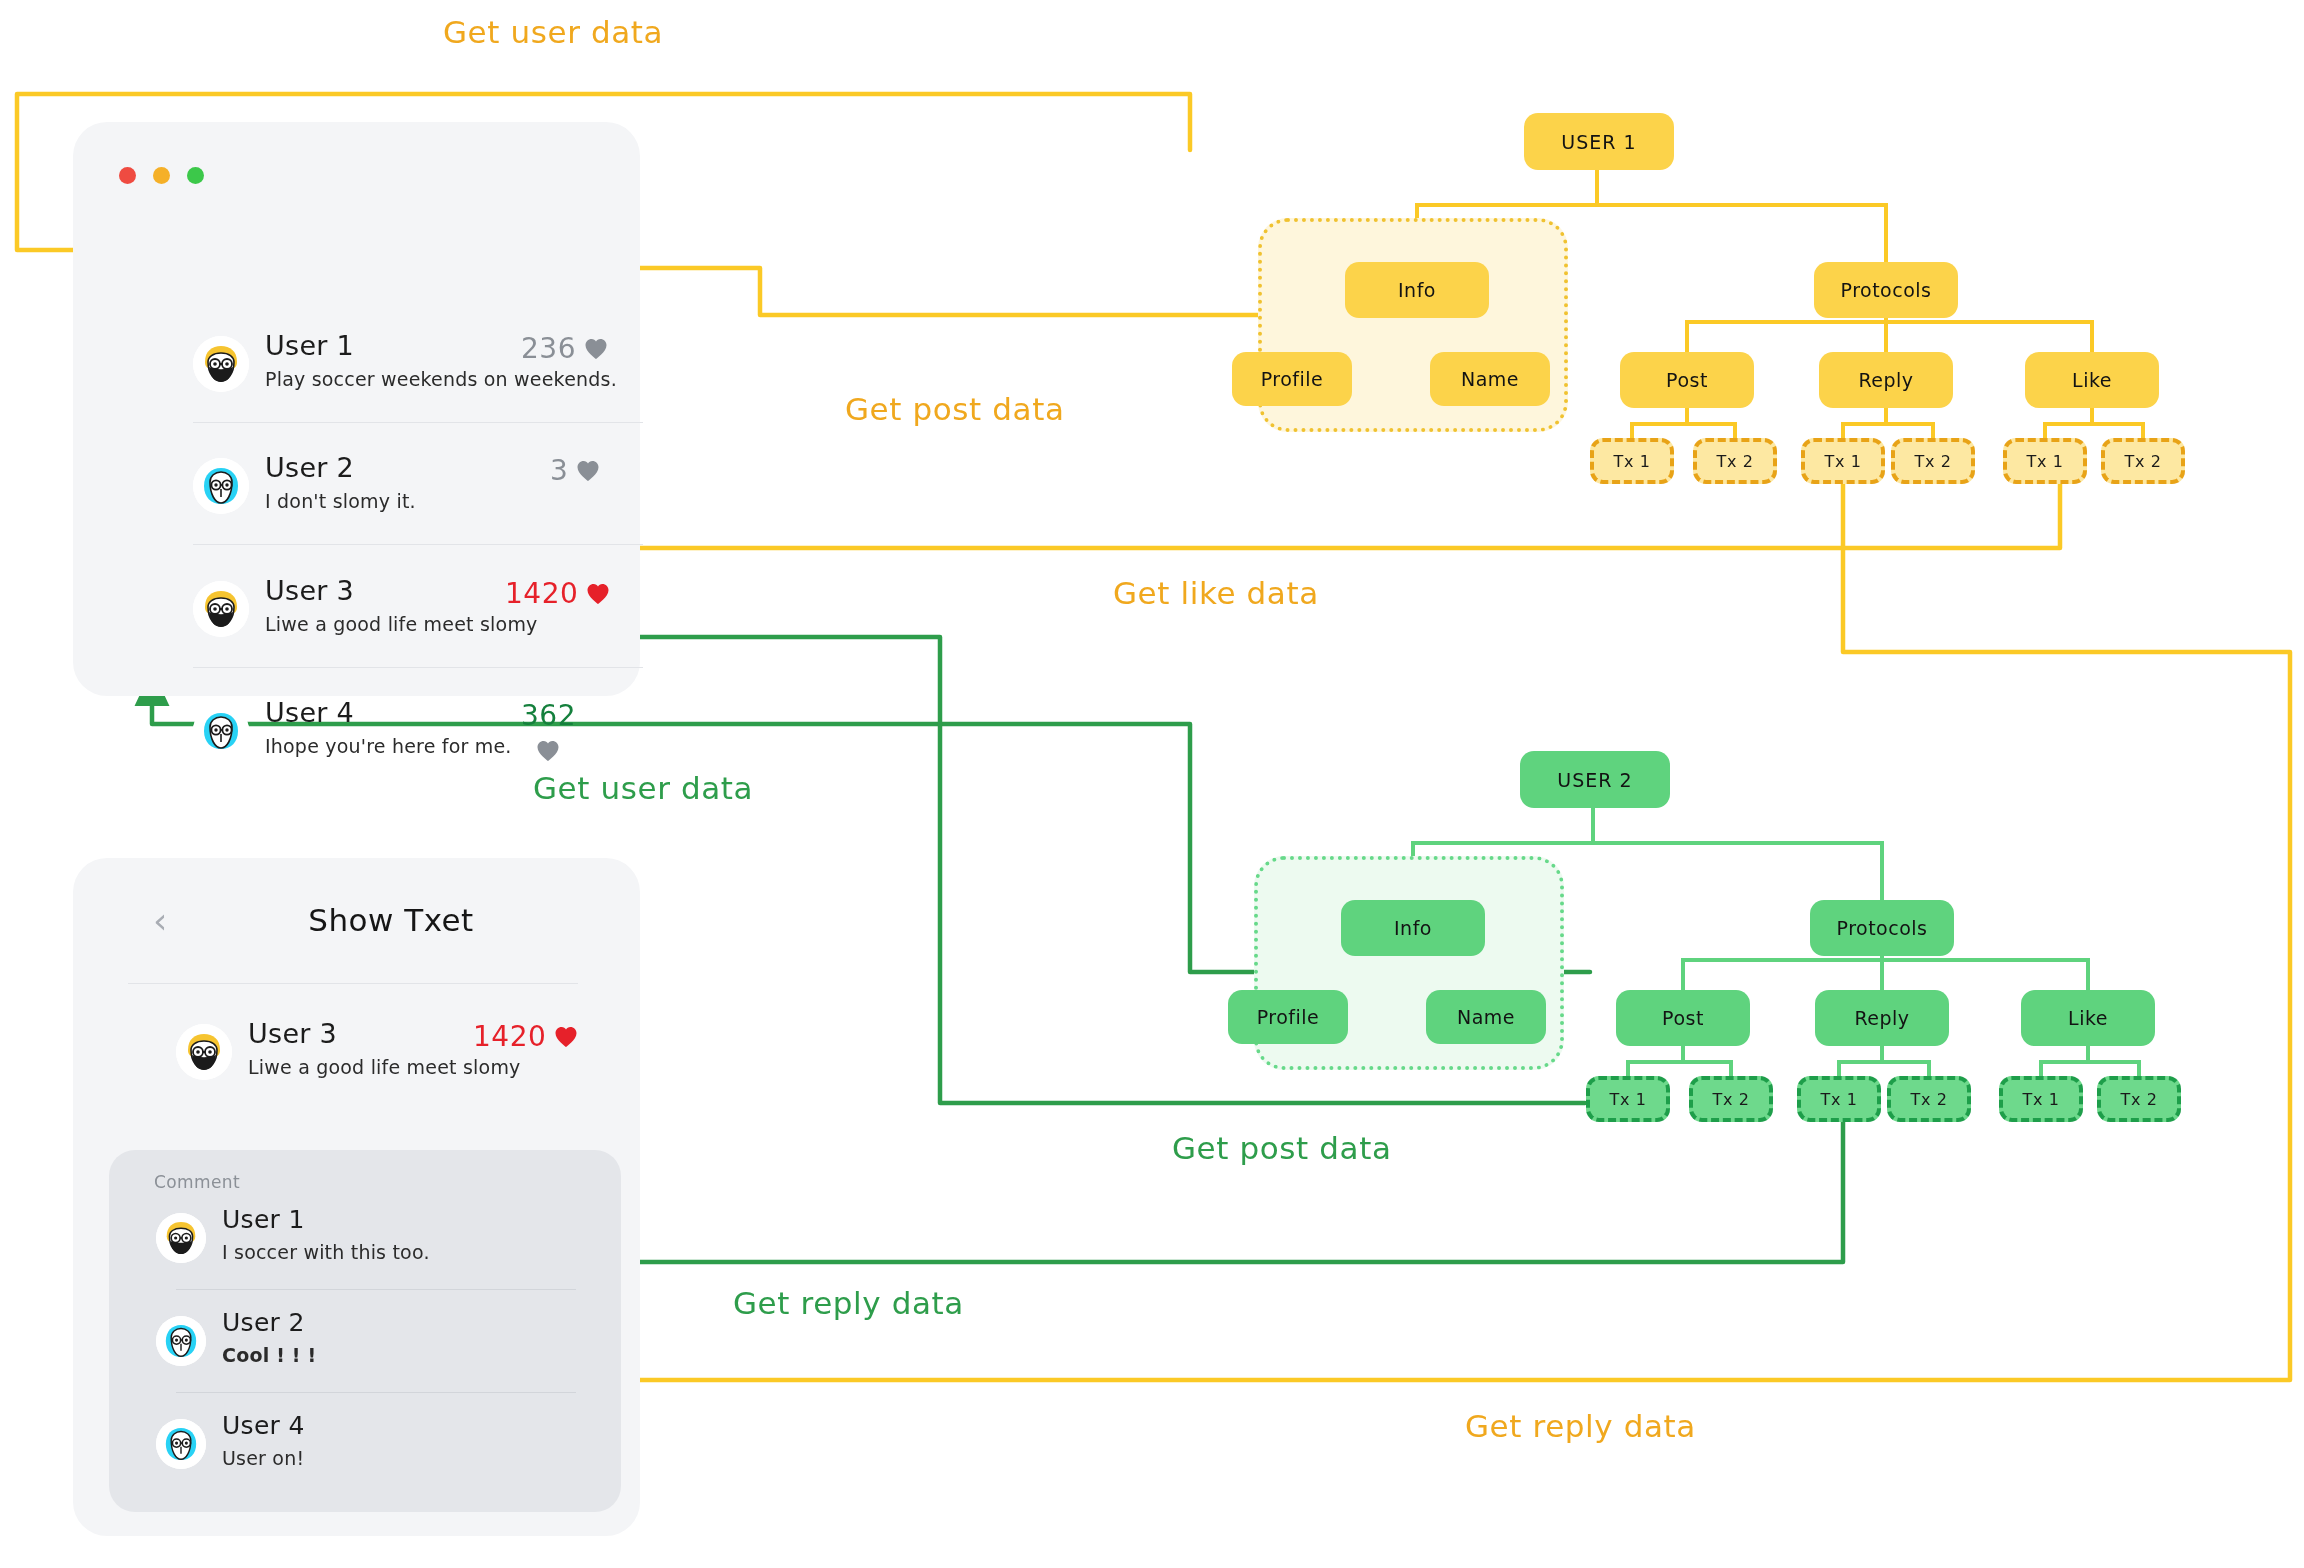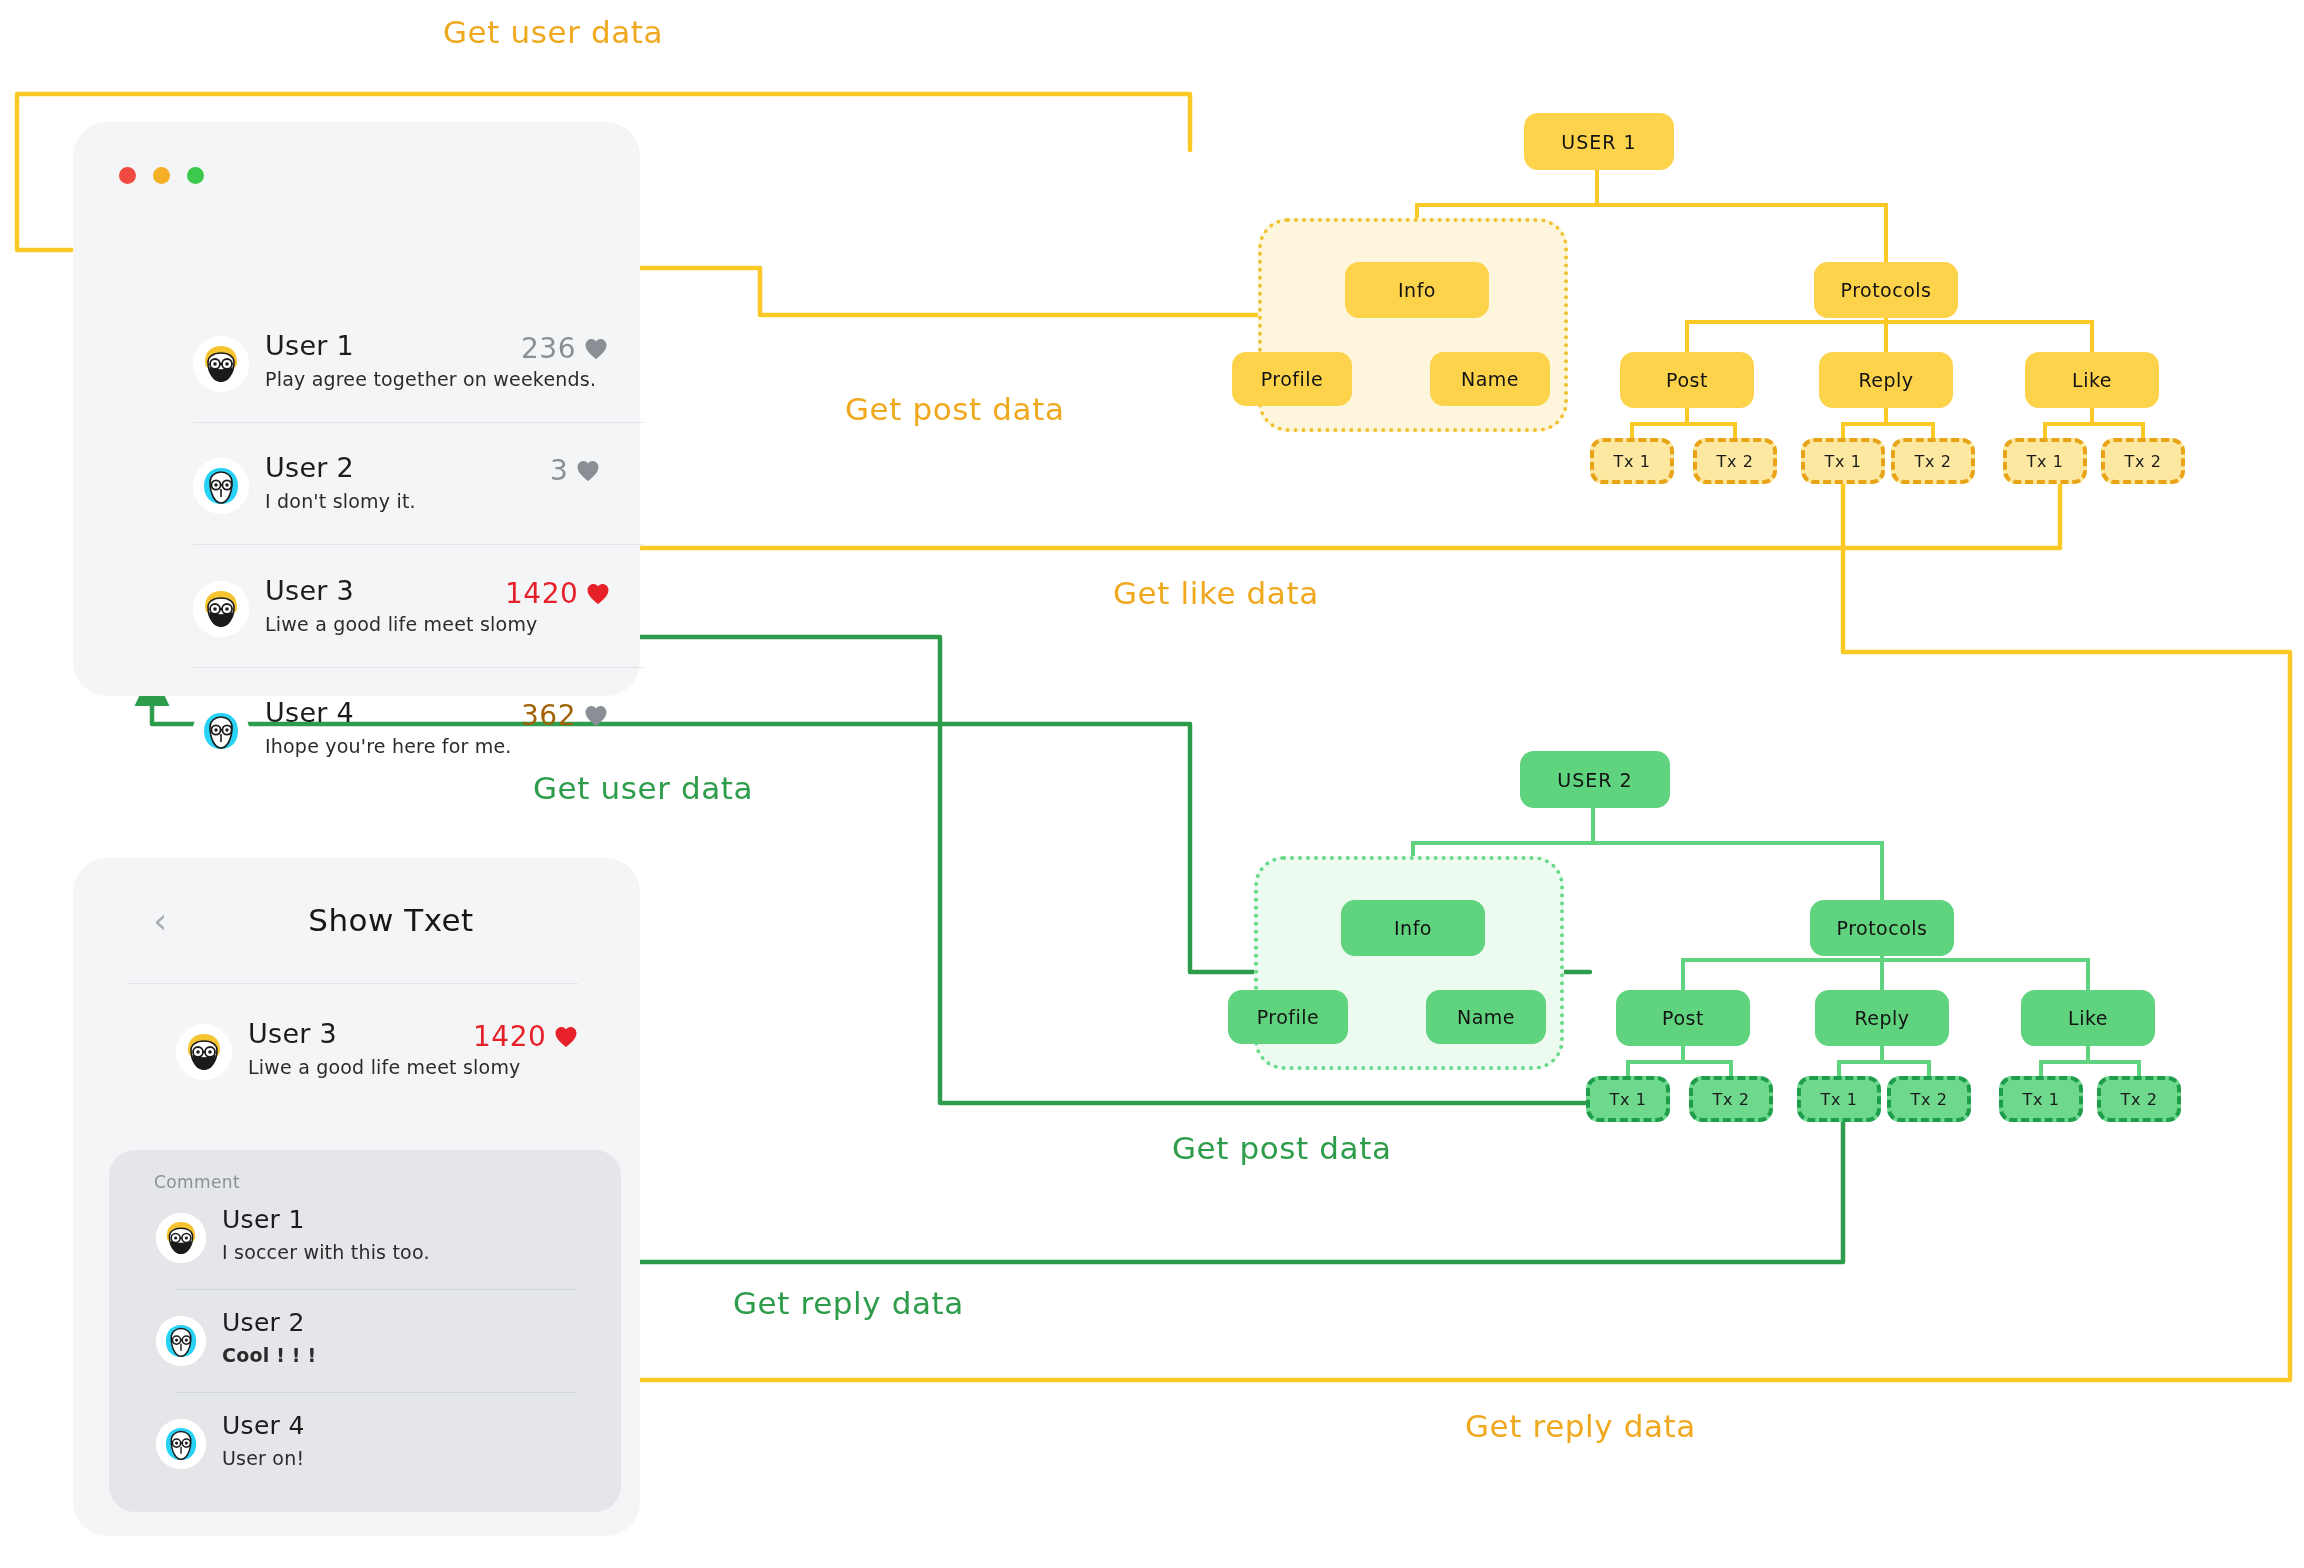--- a/index.html
+++ b/index.html
@@ -110,21 +110,21 @@
           <path d="M15 26c0 11 6 19 13 19s13-8 13-19c0-5-5-9-13-9s-13 4-13 9z" fill="#fff" stroke="#1b1b1b" stroke-width="1.6"></path>
           <path d="M16 31c1 10 6 15 12 15s11-5 12-15c-5 3-19 3-24 0z" fill="#1b1b1b"></path>
           <circle cx="22" cy="28" r="5" fill="#fff" stroke="#1b1b1b" stroke-width="1.8"></circle>
           <circle cx="34" cy="28" r="5" fill="#fff" stroke="#1b1b1b" stroke-width="1.8"></circle>
           <circle cx="22" cy="28" r="1.8" fill="#1b1b1b"></circle>
             <circle cx="34" cy="28" r="1.8" fill="#1b1b1b"></circle>
           <path d="M27 28h2" stroke="#1b1b1b" stroke-width="1.8"></path>
           </svg>
       </div>
       <div class="uname">User 1</div>
-      <div class="utext">Play agree together on weekends.</div>
+      <div class="utext">Play soccer weekends on weekends.</div>
       <div class="likes" style="left:328px;color:#8A8F96;">
         <span class="num">236</span>
         <svg width="24" height="22" viewBox="0 0 24 22">
             <path d="M12 21S1.5 13.8 1.5 7.3C1.5 3.6 4.3 1 7.6 1c2 0 3.6 1 4.4 2.4C12.8 2 14.4 1 16.4 1c3.3 0 6.1 2.6 6.1 6.3C22.5 13.8 12 21 12 21z" fill="#8A8F96"></path>
           </svg>
       </div>
       <div class="hr" style="left:0;top:92px;width:450px;"></div>
     </div>
 
     <div class="feed-row" style="top:330px;">
@@ -186,21 +186,21 @@
           <circle cx="23" cy="27" r="4.6" fill="#fff" stroke="#1b1b1b" stroke-width="1.8"></circle>
           <circle cx="34" cy="27" r="4.6" fill="#fff" stroke="#1b1b1b" stroke-width="1.8"></circle>
           <circle cx="23" cy="27" r="1.7" fill="#1b1b1b"></circle>
             <circle cx="34" cy="27" r="1.7" fill="#1b1b1b"></circle>
           <path d="M27.6 27h1.8" stroke="#1b1b1b" stroke-width="1.8"></path>
           <path d="M28 31v8" stroke="#1b1b1b" stroke-width="1.6"></path>
           </svg>
       </div>
       <div class="uname">User 4</div>
       <div class="utext">Ihope you're here for me.</div>
-      <div class="likes" style="left:328px;color:#a16207;">
+      <div class="likes" style="left:328px;color:#15803d;flex-direction:column;">
         <span class="num">362</span>
         <svg width="24" height="22" viewBox="0 0 24 22">
             <path d="M12 21S1.5 13.8 1.5 7.3C1.5 3.6 4.3 1 7.6 1c2 0 3.6 1 4.4 2.4C12.8 2 14.4 1 16.4 1c3.3 0 6.1 2.6 6.1 6.3C22.5 13.8 12 21 12 21z" fill="#8A8F96"></path>
           </svg>
       </div>
     </div>
   </div>
 
   <div class="card" style="left:73px;top:858px;width:567px;height:678px;">
 

